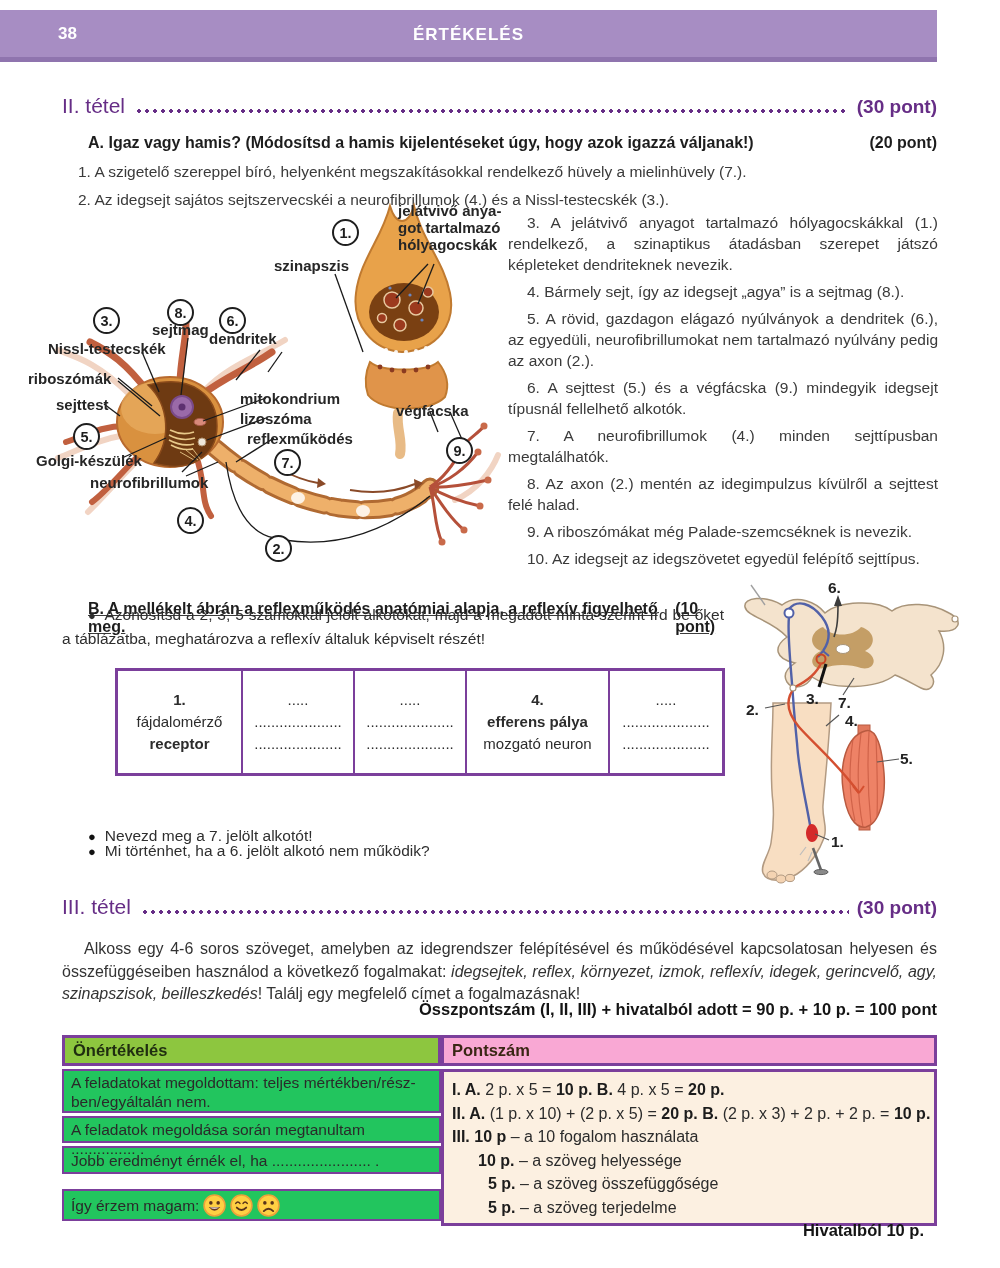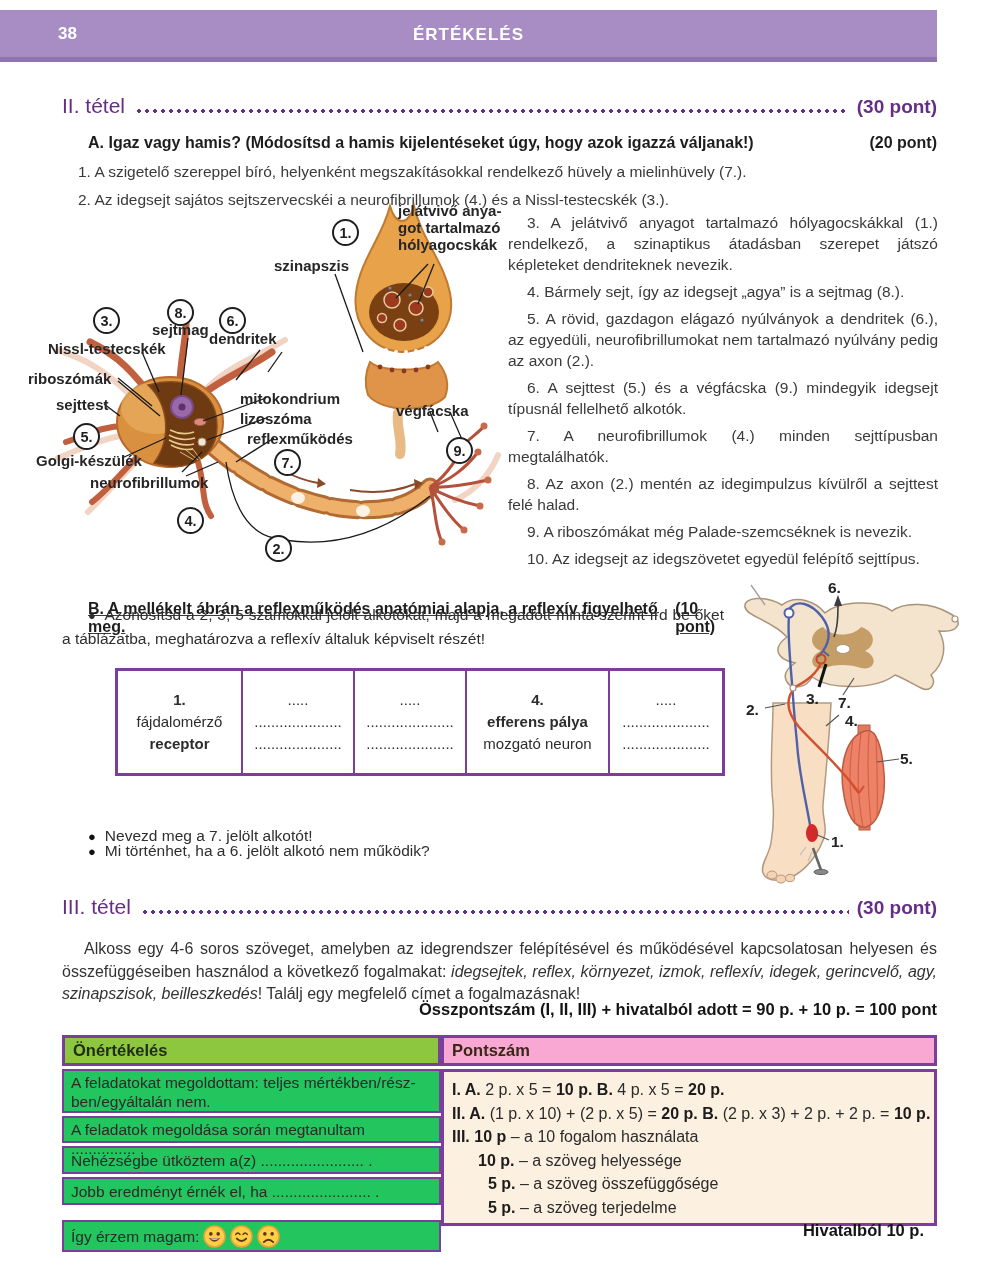--- a/index.html
+++ b/index.html
@@ -368,21 +368,20 @@
   </div>
 
   <div class="par3" style="left:62px; top:938px; width:875px;"><span>Alkoss egy 4-6 soros szöveget, amelyben az idegrendszer felépítésével és működésével kapcsolatosan helyesen és összefüggéseiben használod a következő fogalmakat: </span><span class="seg-i">idegsejtek, reflex, környezet, izmok, reflexív, idegek, gerincvelő, agy, szinapszisok, beilleszkedés</span><span>! Találj egy megfelelő címet a fogalmazásnak!</span></div>
 
   <div class="total-line" style="left:62px; top:1000px; width:875px;">Összpontszám (I, II, III) + hivatalból adott = 90 p. + 10 p. = 100 pont</div>
 
   <div style="position:absolute; left:62px; top:1035px; width:379px;">
     <div class="hdrbox hdr-green">Önértékelés</div>
     <div class="se-row" style="margin-top:3px; height:44px;">A feladatokat megoldottam: teljes mértékben/rész­ben/egyáltalán nem.</div>
     <div class="se-row" style="margin-top:3px; height:27px;">A feladatok megoldása során megtanultam ............... .</div>
-    <div class="se-row" style="margin-top:3px; height:28px;">Nehézségbe ütköztem a(z) ........................ .</div>
     <div class="se-row" style="margin-top:3px; height:28px;">Jobb eredményt érnék el, ha ....................... .</div>
     <div class="se-row" style="margin-top:15px; height:32px;">
       <span>Így érzem magam:</span>
       <svg class="emoji" viewBox="0 0 22 22">
         <circle cx="11" cy="11" r="10" fill="#ffd043" stroke="#eda23b" stroke-width="1.5"></circle>
         <circle cx="7.5" cy="8.5" r="1.7" fill="#59341a"></circle>
           <circle cx="14.5" cy="8.5" r="1.7" fill="#59341a"></circle>
         <path d="M5.5,12.5 Q11,19.5 16.5,12.5 Z" fill="#6b3a1e"></path>
         <path d="M6.5,12.8 h9 q-4.5,2.6 -9,0 Z" fill="#fff"></path>
       </svg>

